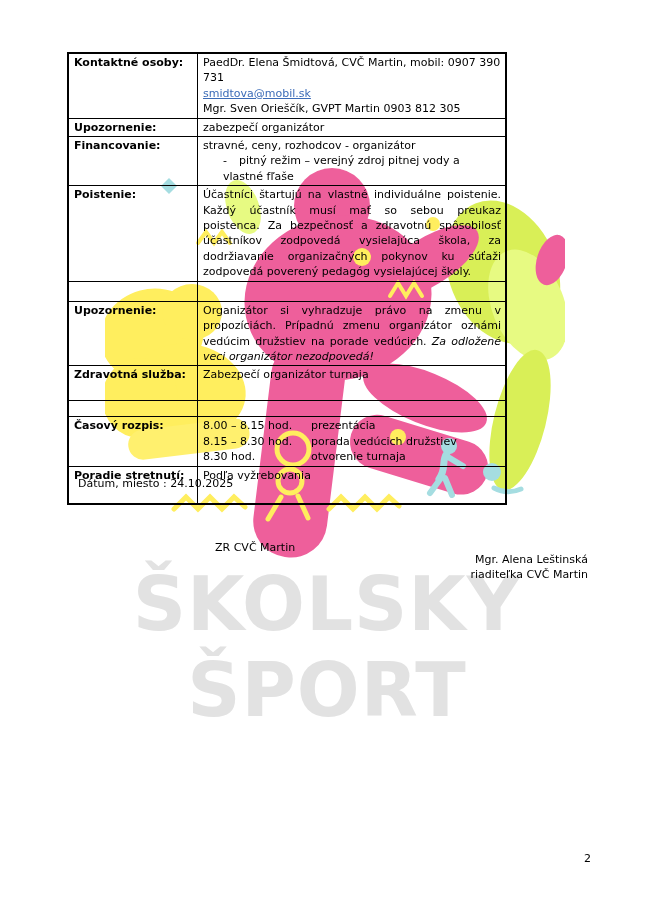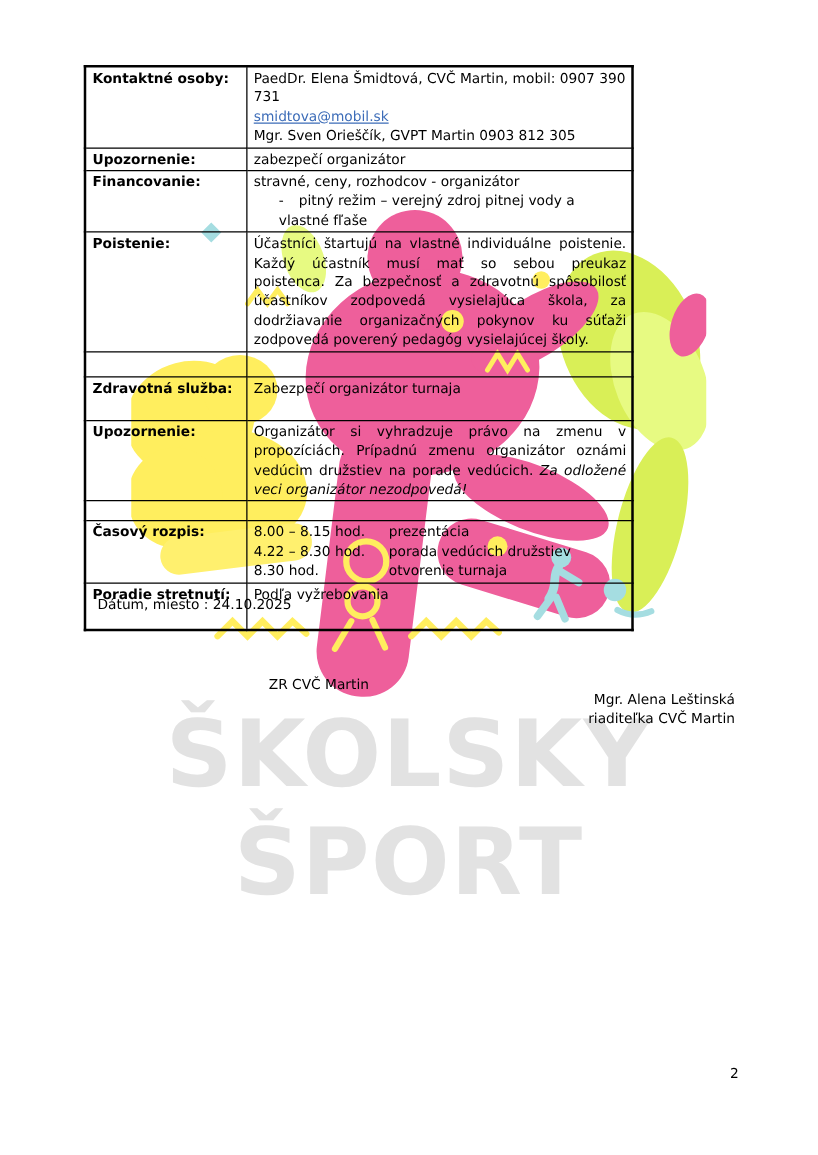--- a/index.html
+++ b/index.html
@@ -122,43 +122,43 @@
   </tr>
   <tr>
     <td class="lbl" style="height:76px">Poistenie:</td>
     <td class="just">Účastníci štartujú na vlastné individuálne poistenie. Každý účastník musí mať so sebou preukaz poistenca. Za bezpečnosť a zdravotnú spôsobilosť účastníkov zodpovedá vysielajúca škola, za dodržiavanie organizačných pokynov ku súťaži zodpovedá poverený pedagóg vysielajúcej školy.</td>
   </tr>
   <tr>
     <td class="lbl" style="height:17px"></td>
     <td></td>
   </tr>
   <tr>
-    <td class="lbl" style="height:32px">Zdravotná služba:</td>
-    <td>Zabezpečí organizátor turnaja</td>
-  </tr>
-  <tr>
     <td class="lbl" style="height:46px">Upozornenie:</td>
     <td class="just">
       <span>Organizátor si vyhradzuje právo na zmenu v propozíciách. Prípadnú zmenu organizátor oznámi vedúcim družstiev na porade vedúcich.</span>
       <span class="ital">Za odložené veci organizátor nezodpovedá!</span>
     </td>
+  </tr>
+  <tr>
+    <td class="lbl" style="height:32px">Zdravotná služba:</td>
+    <td>Zabezpečí organizátor turnaja</td>
   </tr>
   <tr>
     <td class="lbl" style="height:13px"></td>
     <td></td>
   </tr>
   <tr>
     <td class="lbl" style="height:43px">Časový rozpis:</td>
     <td>
       <div class="sched-line">
         <span class="sched-time">8.00 – 8.15 hod.</span>
         <span>prezentácia</span>
       </div>
       <div class="sched-line">
-        <span class="sched-time">4.22 – 8.30 hod.</span>
+        <span class="sched-time">8.15 – 8.30 hod.</span>
         <span>porada vedúcich družstiev</span>
       </div>
       <div class="sched-line">
         <span class="sched-time">8.30 hod.</span>
         <span>otvorenie turnaja</span>
       </div>
     </td>
   </tr>
   <tr>
     <td class="lbl" style="height:34px">Poradie stretnutí:</td>

